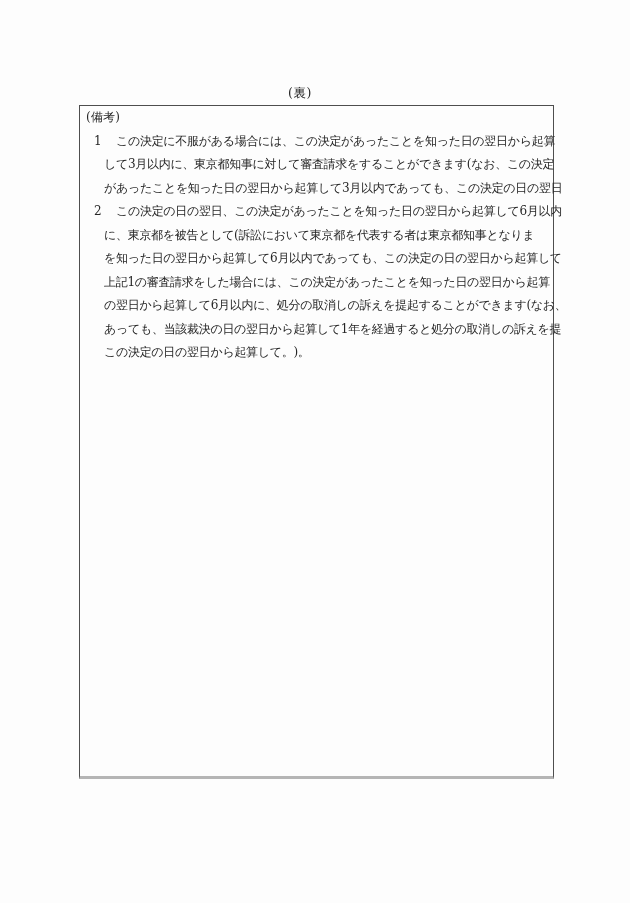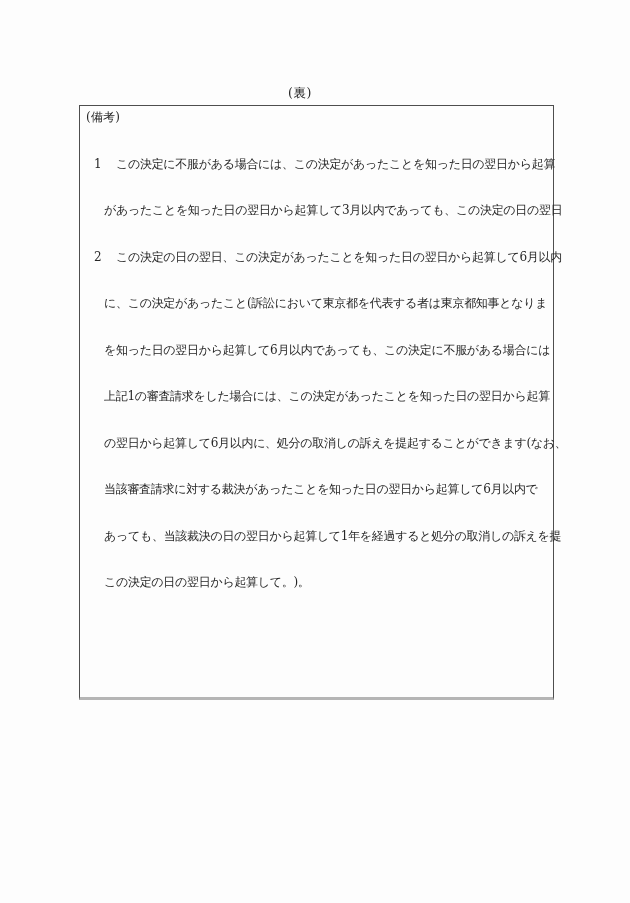--- a/index.html
+++ b/index.html
@@ -24,66 +24,65 @@
     text-align: center;
     font-size: 12.5px;
     line-height: 14px;
     letter-spacing: 0.5px;
   }
   .remarks-box {
     position: absolute;
     left: 79px;
     top: 105px;
     width: 475px;
-    height: 595px;
+    height: 674px;
     box-sizing: border-box;
     border: 1px solid #4e4e4e;
     border-bottom: 3px solid #b5b5b5;
     background: #fdfdfd;
   }
   .remarks-title {
     padding-left: 6px;
     font-size: 12px;
     line-height: 23.5px;
     letter-spacing: 0.2px;
     white-space: nowrap;
   }
   .line {
     font-size: 12px;
     line-height: 23.5px;
     letter-spacing: -0.3px;
     white-space: nowrap;
-    margin-top: 23px;
   }
   .line.first { padding-left: 14px; }
   .line.cont  { padding-left: 24px; }
   .num {
     display: inline-block;
     width: 22px;
     letter-spacing: 0;
   }
 </style>
 </head>
 <body>
 
 <div class="sheet">
   <div class="side-label">(裏)</div>
 
   <div class="remarks-box">
     <div class="remarks-title">(備考)</div>
     <div id="notes">
         <div class="note">
           <div class="line first"><span class="num">1</span><span>この決定に不服がある場合には、この決定があったことを知った日の翌日から起算</span></div>
+          <div class="line cont">して3月以内に、東京都知事に対して審査請求をすることができます(なお、この決定</div>
           <div class="line cont">があったことを知った日の翌日から起算して3月以内であっても、この決定の日の翌日</div>
         </div>
         <div class="note">
           <div class="line first"><span class="num">2</span><span>この決定の日の翌日、この決定があったことを知った日の翌日から起算して6月以内</span></div>
-          <div class="line cont">に、この決定があったこと(訴訟において東京都を代表する者は東京都知事となりま</div>
-          <div class="line cont">を知った日の翌日から起算して6月以内であっても、この決定に不服がある場合には</div>
+          <div class="line cont">に、東京都を被告として(訴訟において東京都を代表する者は東京都知事となりま</div>
+          <div class="line cont">を知った日の翌日から起算して6月以内であっても、この決定の日の翌日から起算して</div>
           <div class="line cont">上記1の審査請求をした場合には、この決定があったことを知った日の翌日から起算</div>
           <div class="line cont">の翌日から起算して6月以内に、処分の取消しの訴えを提起することができます(なお、</div>
-          <div class="line cont">当該審査請求に対する裁決があったことを知った日の翌日から起算して6月以内で</div>
           <div class="line cont">あっても、当該裁決の日の翌日から起算して1年を経過すると処分の取消しの訴えを提</div>
           <div class="line cont">この決定の日の翌日から起算して。)。</div>
         </div>
       </div>
   </div>
 </div>
 
 </body></html>

